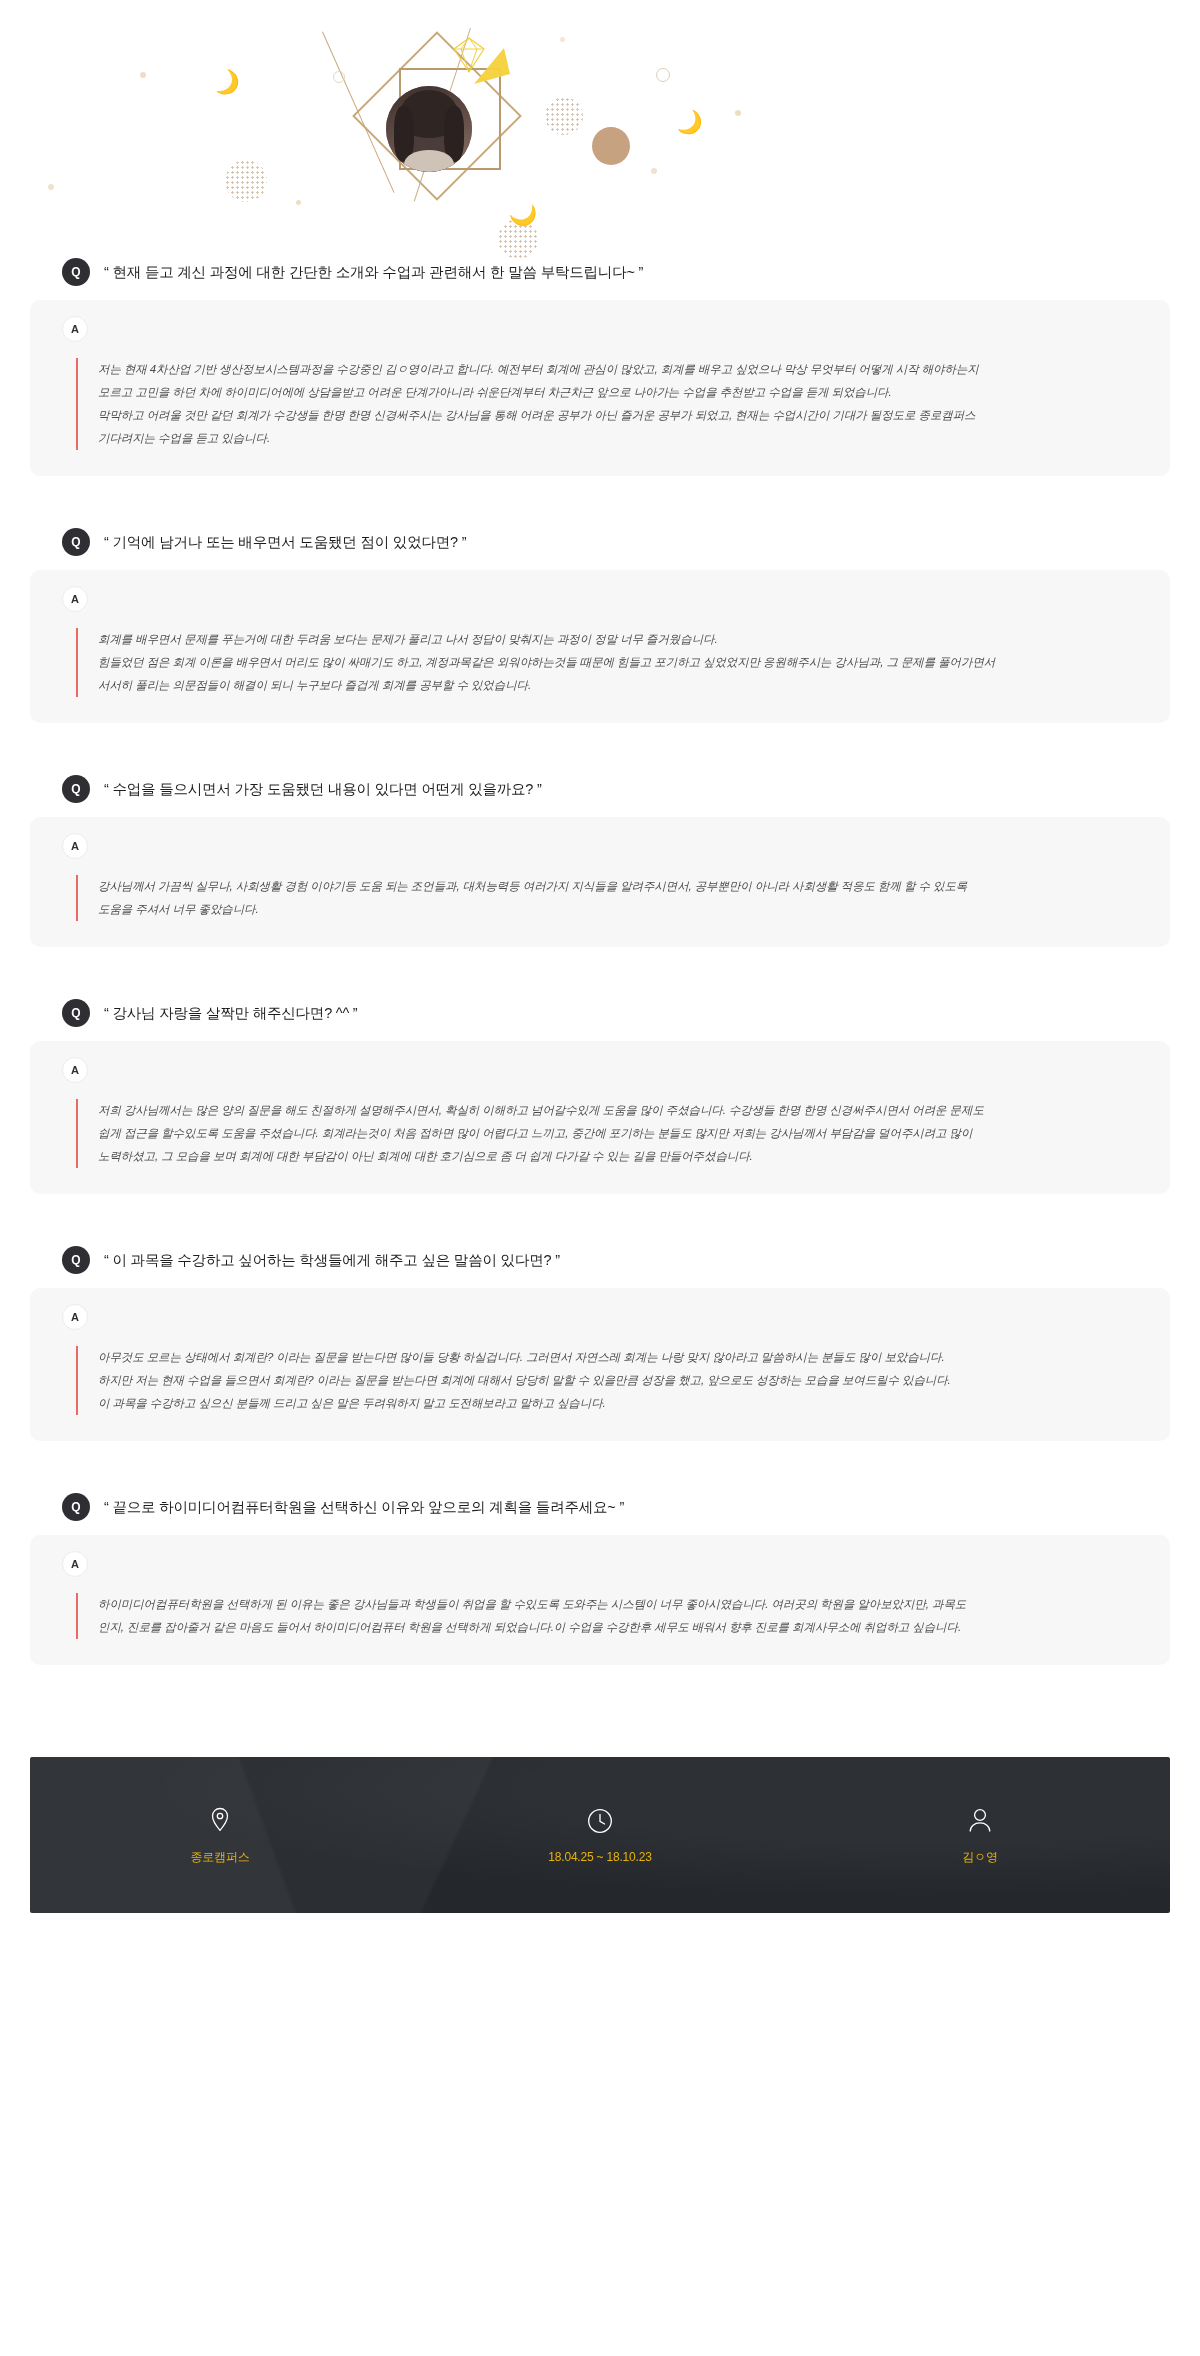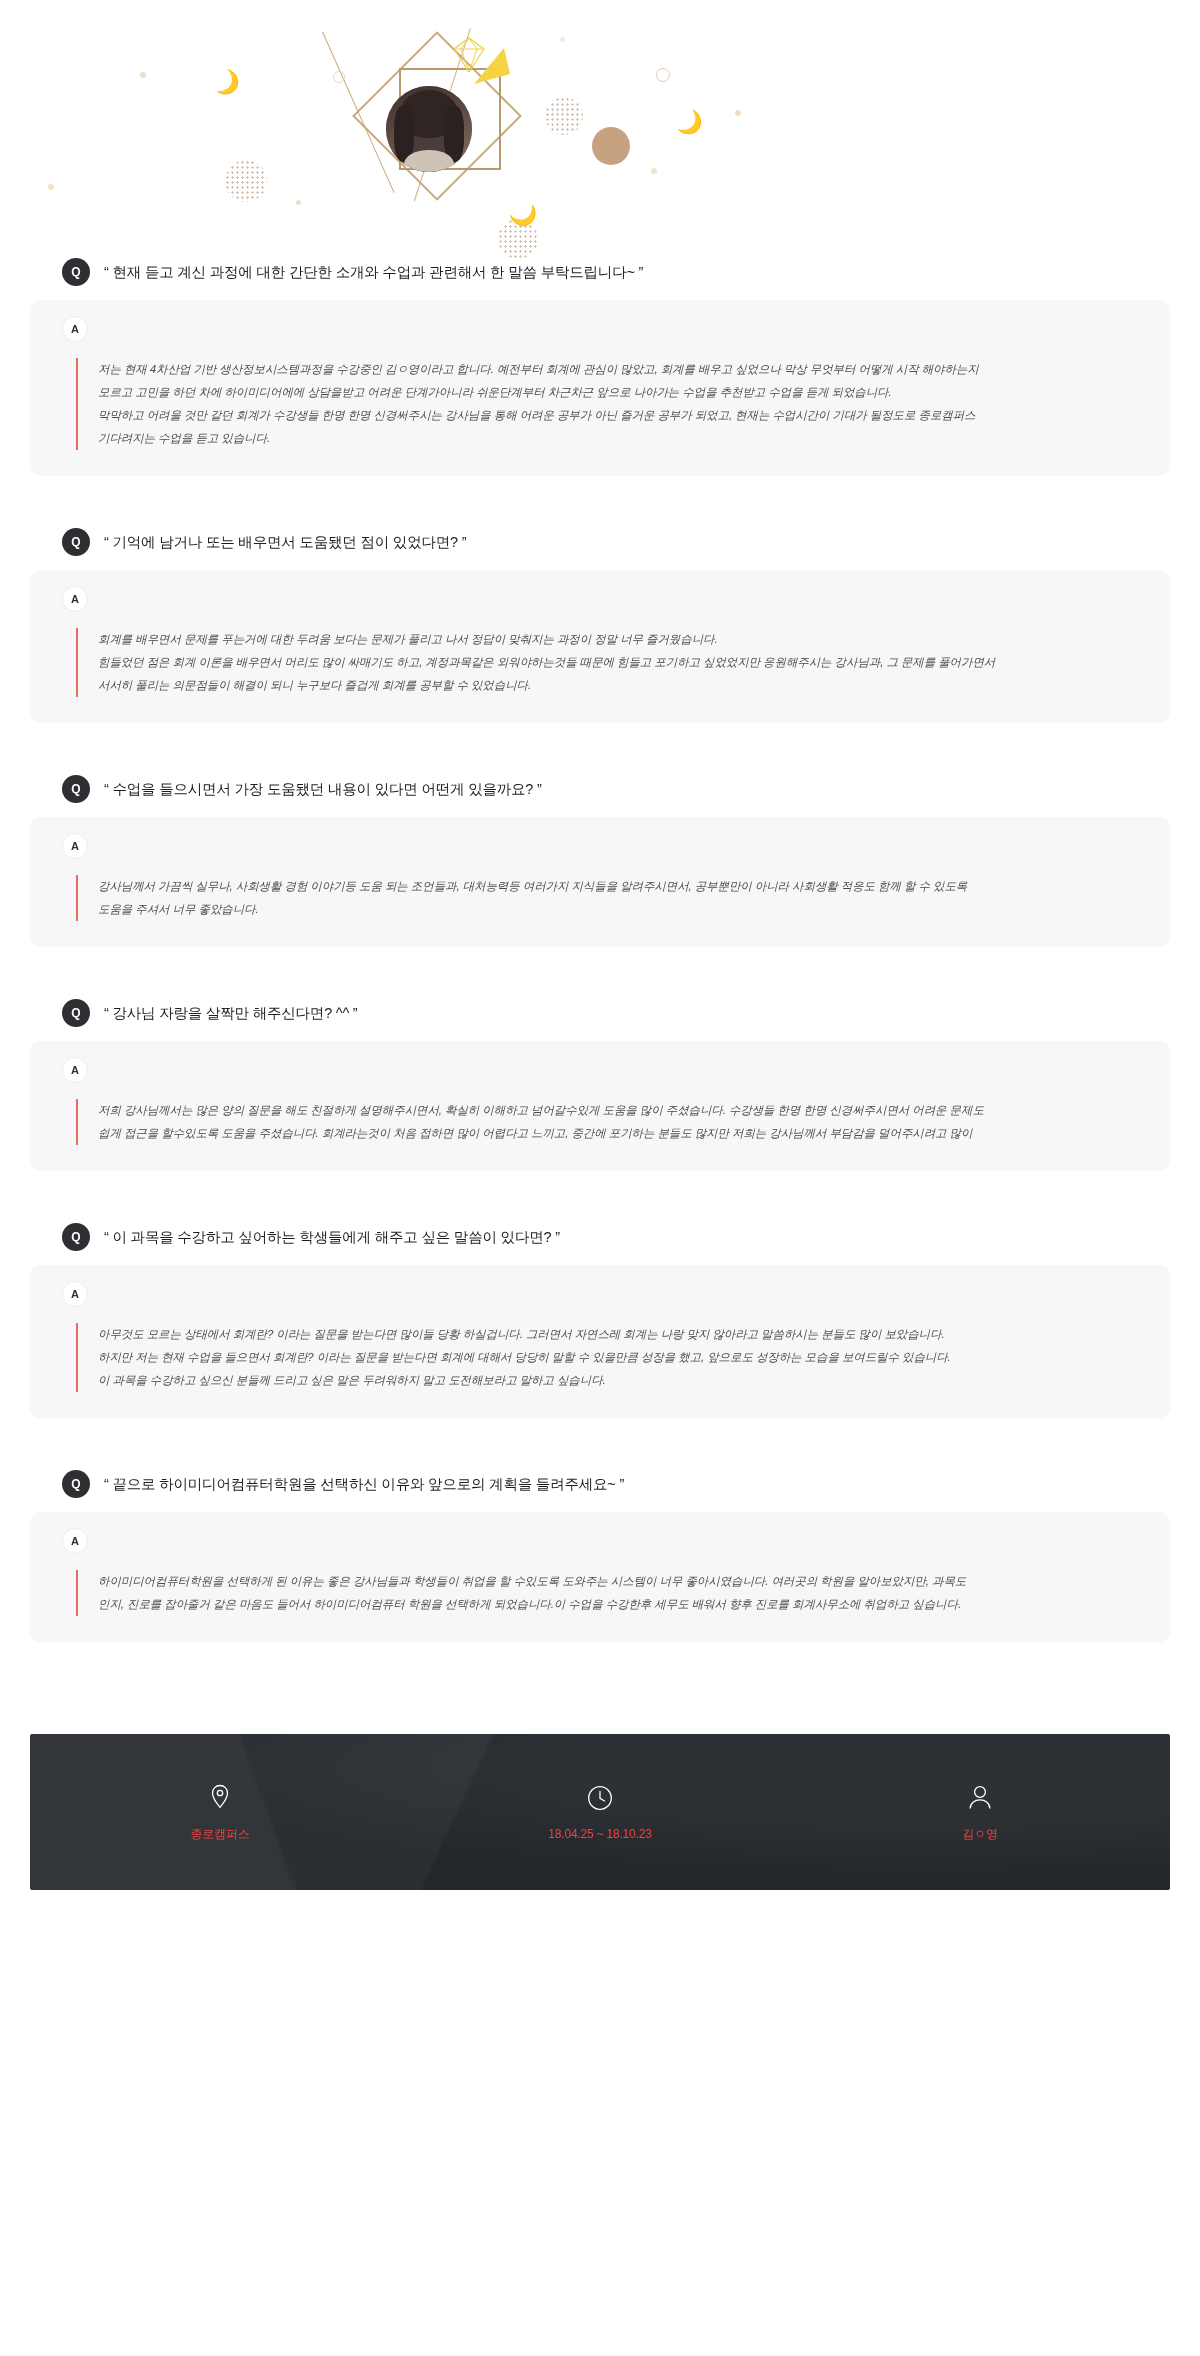--- a/index.html
+++ b/index.html
@@ -237,21 +237,21 @@
     z-index: 2;
   }
   .f-ico {
     height: 30px;
     display: flex; align-items: center; justify-content: center;
     margin-bottom: 14px;
   }
   .f-label {
     font-size: 12px;
     letter-spacing: -0.2px;
-    color: #ef4444;
+    color: #eab308;
   }
 </style>
 </head>
 <body>
 
 <div class="hero">
   <div class="hero-inner">
     <div class="deco line-a"></div>
     <div class="deco line-b"></div>
     <div class="deco frame-sq frame-a"></div>
@@ -367,20 +367,21 @@
     </div>
     <div class="a-card">
       <div class="a-row">
         <div class="badge-a">A</div>
       </div>
       <div class="a-body">
         <div class="a-bar"></div>
         <div class="a-text">
           <p>저희 강사님께서는 많은 양의 질문을 해도 친절하게 설명해주시면서, 확실히 이해하고 넘어갈수있게 도움을 많이 주셨습니다. 수강생들 한명 한명 신경써주시면서 어려운 문제도</p>
           <p>쉽게 접근을 할수있도록 도움을 주셨습니다. 회계라는것이 처음 접하면 많이 어렵다고 느끼고, 중간에 포기하는 분들도 많지만 저희는 강사님께서 부담감을 덜어주시려고 많이</p>
+          <p>노력하셨고, 그 모습을 보며 회계에 대한 부담감이 아닌 회계에 대한 호기심으로 좀 더 쉽게 다가갈 수 있는 길을 만들어주셨습니다.</p>
         </div>
       </div>
     </div>
   </div>
 
   <div class="qa-block">
     <div class="q-row">
       <div class="badge">Q</div>
       <div class="q-text">“ 이 과목을 수강하고 싶어하는 학생들에게 해주고 싶은 말씀이 있다면? ”</div>
     </div>

